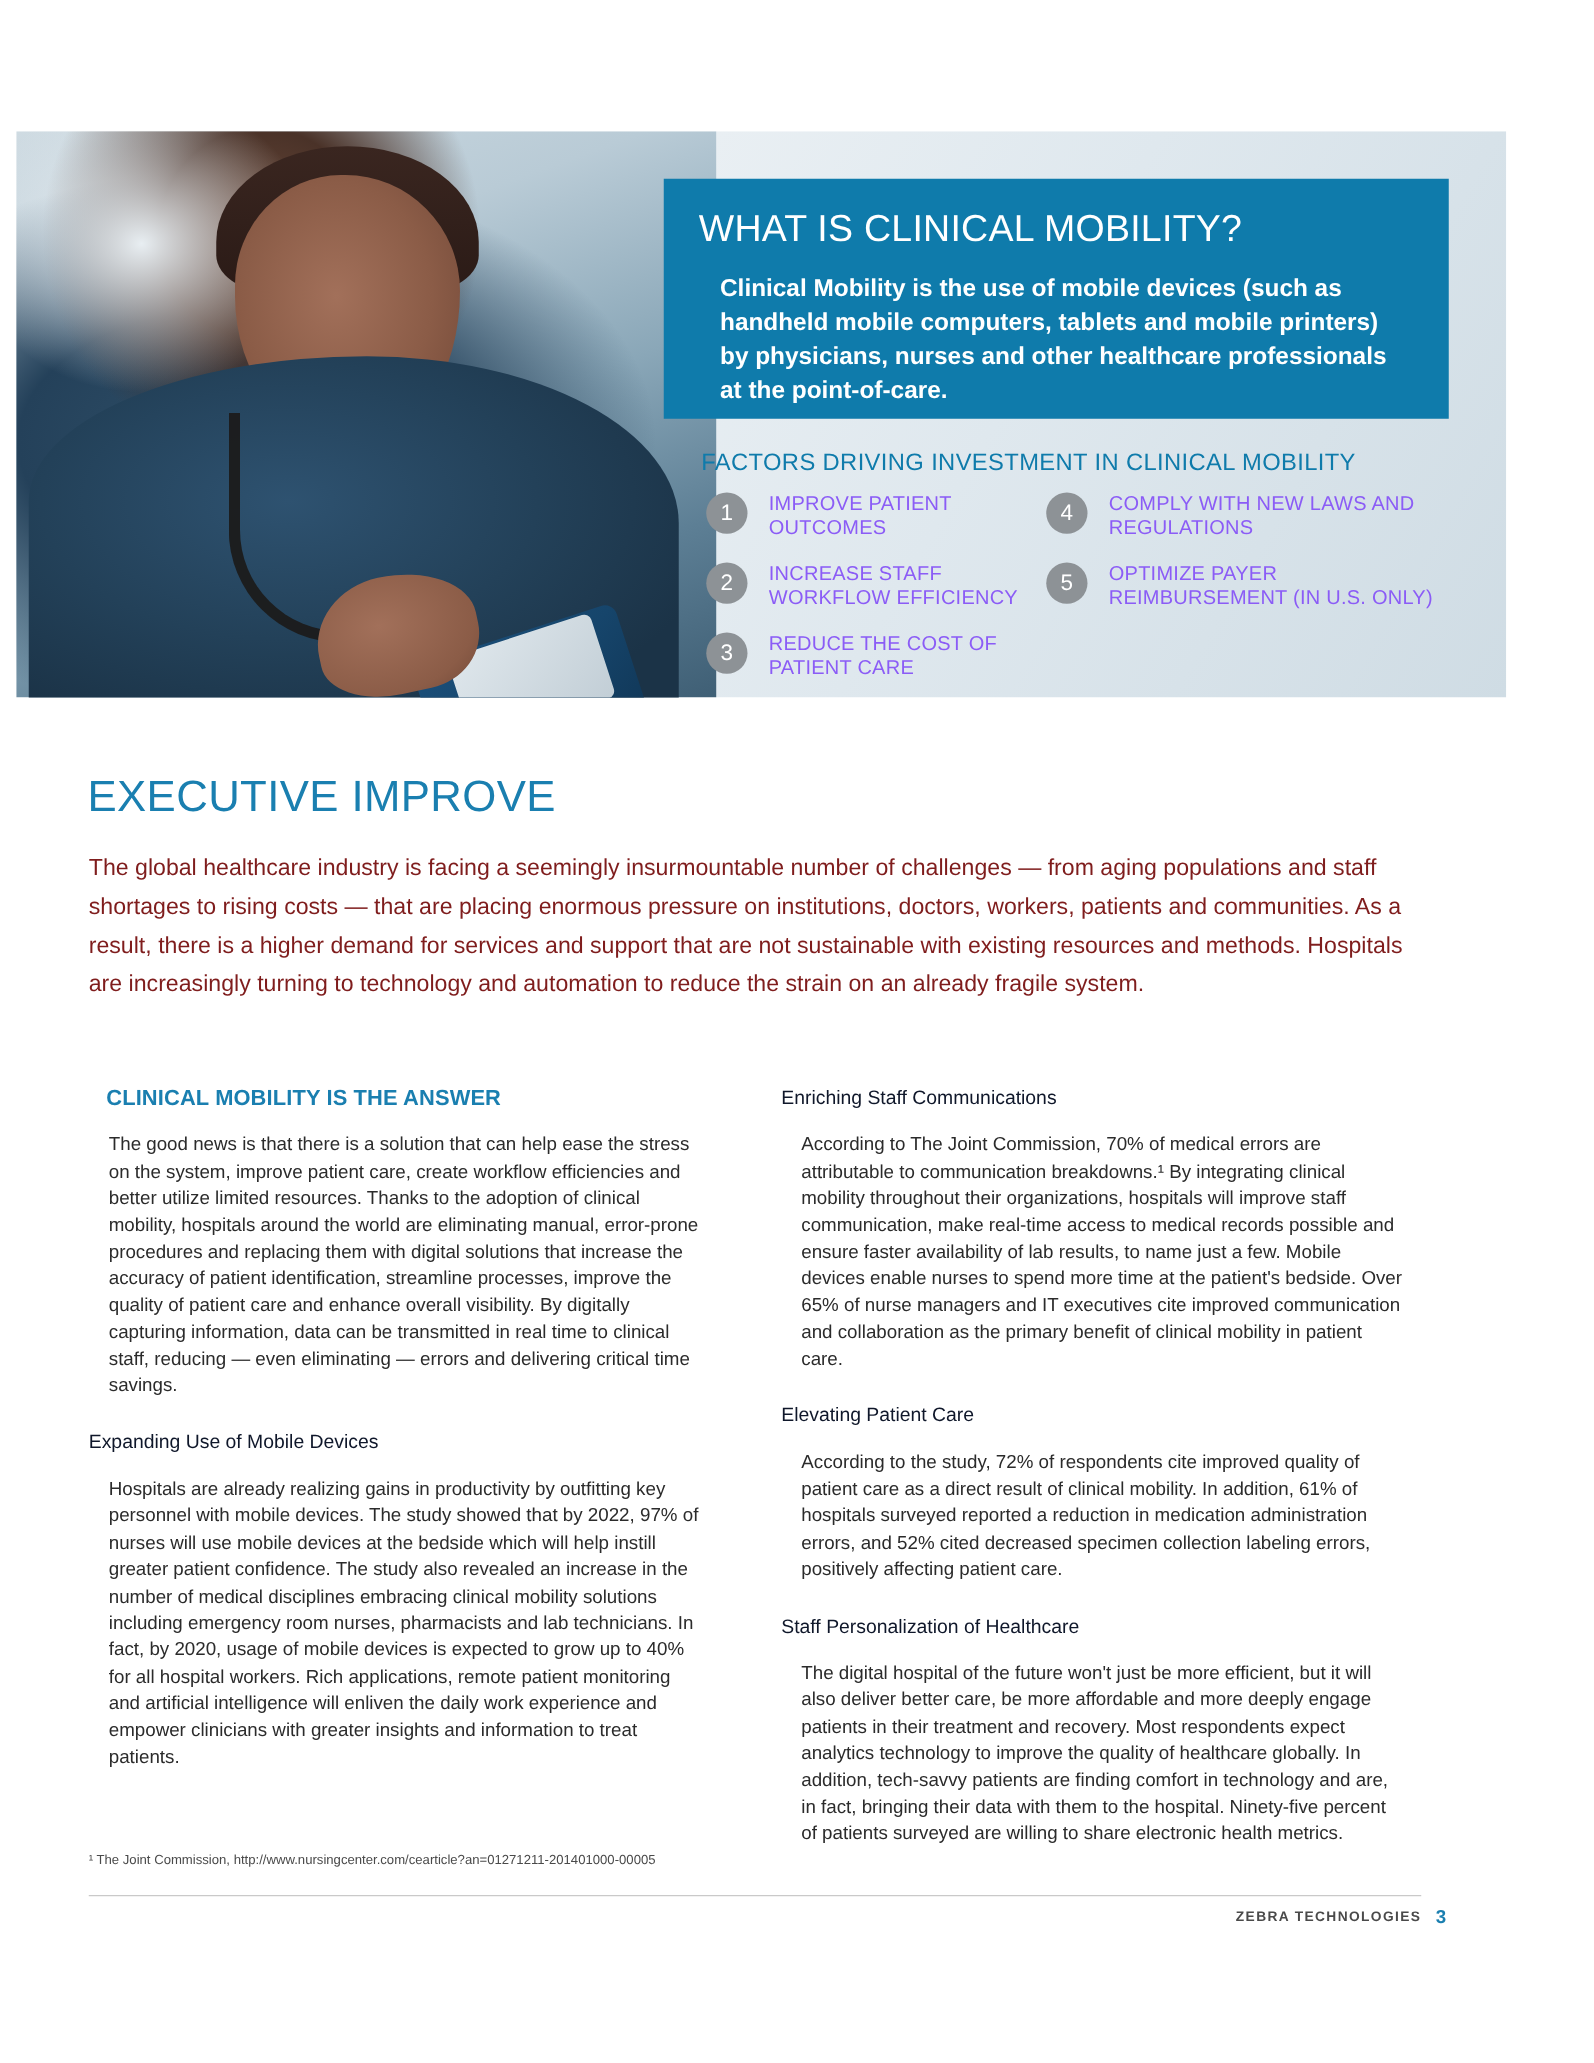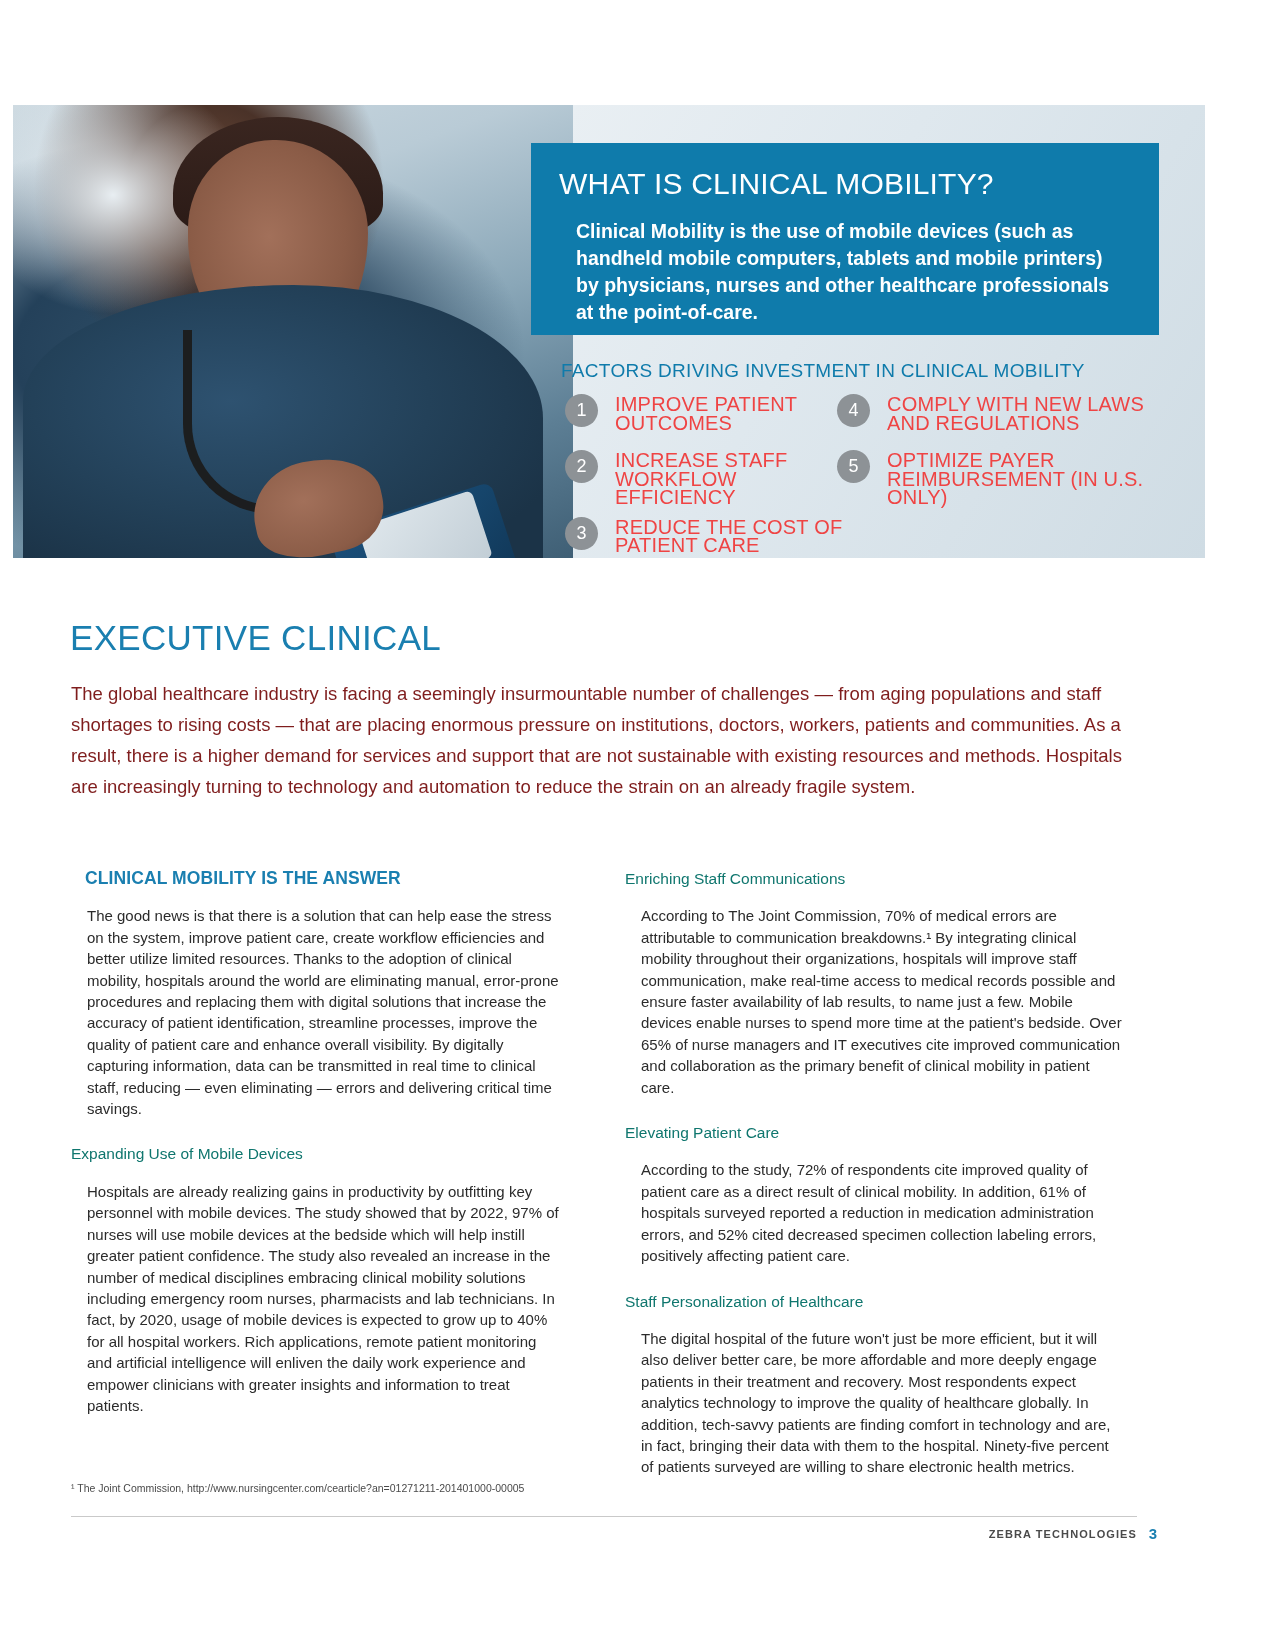--- a/index.html
+++ b/index.html
@@ -142,23 +142,23 @@
     left: 4px; top: 1px;
     width: 33px; height: 33px;
     border-radius: 50%;
     background: #8d9296;
     color: #fff;
     font-size: 18px;
     line-height: 33px;
     text-align: center;
   }
   .ftext {
-    font-size: 20px;
+    font-size: 16px;
     line-height: 18.5px;
-    color: #ef4444;
+    color: #8b5cf6;
     letter-spacing: .2px;
     text-transform: uppercase;
     padding-top: 2px;
   }
 
   
   .exec-title {
     position: absolute;
     left: 70px;
     top: 618px;
@@ -190,21 +190,21 @@
   h3.sec-main {
     margin: 0 0 6px 14px;
     font-size: 17.5px;
     color: #1a7fb0;
     font-weight: 700;
     letter-spacing: .1px;
   }
   h3.sec {
     margin: 24px 0 3px 0;
     font-size: 15.5px;
-    color: #0f766e;
+    color: #0f172a;
     font-weight: 400;
   }
   h3.sec.first { margin-top: 0; }
   .col p { margin: 16px; }
 
   .footnote {
     position: absolute;
     left: 71px;
     top: 1482px;
     font-size: 10.5px;
@@ -281,21 +281,21 @@
         <div class="ftext">COMPLY WITH NEW LAWS AND REGULATIONS</div>
       </div>
       <div class="fitem">
         <div class="fnum">5</div>
         <div class="ftext">OPTIMIZE PAYER REIMBURSEMENT (IN U.S. ONLY)</div>
       </div>
     </div>
   </div>
 </div>
 
-<div class="exec-title">EXECUTIVE CLINICAL</div>
+<div class="exec-title">EXECUTIVE IMPROVE</div>
 <div class="intro">The global healthcare industry is facing a seemingly insurmountable number of challenges — from aging populations and staff shortages to rising costs — that are placing enormous pressure on institutions, doctors, workers, patients and communities. As a result, there is a higher demand for services and support that are not sustainable with existing resources and methods. Hospitals are increasingly turning to technology and automation to reduce the strain on an already fragile system.</div>
 
 <div class="col left">
   <h3 class="sec-main">CLINICAL MOBILITY IS THE ANSWER</h3>
   <p>The good news is that there is a solution that can help ease the stress on the system, improve patient care, create workflow efficiencies and better utilize limited resources. Thanks to the adoption of clinical mobility, hospitals around the world are eliminating manual, error-prone procedures and replacing them with digital solutions that increase the accuracy of patient identification, streamline processes, improve the quality of patient care and enhance overall visibility. By digitally capturing information, data can be transmitted in real time to clinical staff, reducing — even eliminating — errors and delivering critical time savings.</p>
   <h3 class="sec">Expanding Use of Mobile Devices</h3>
   <p>Hospitals are already realizing gains in productivity by outfitting key personnel with mobile devices. The study showed that by 2022, 97% of nurses will use mobile devices at the bedside which will help instill greater patient confidence. The study also revealed an increase in the number of medical disciplines embracing clinical mobility solutions including emergency room nurses, pharmacists and lab technicians. In fact, by 2020, usage of mobile devices is expected to grow up to 40% for all hospital workers. Rich applications, remote patient monitoring and artificial intelligence will enliven the daily work experience and empower clinicians with greater insights and information to treat patients.</p>
 </div>
 
 <div class="col right">

